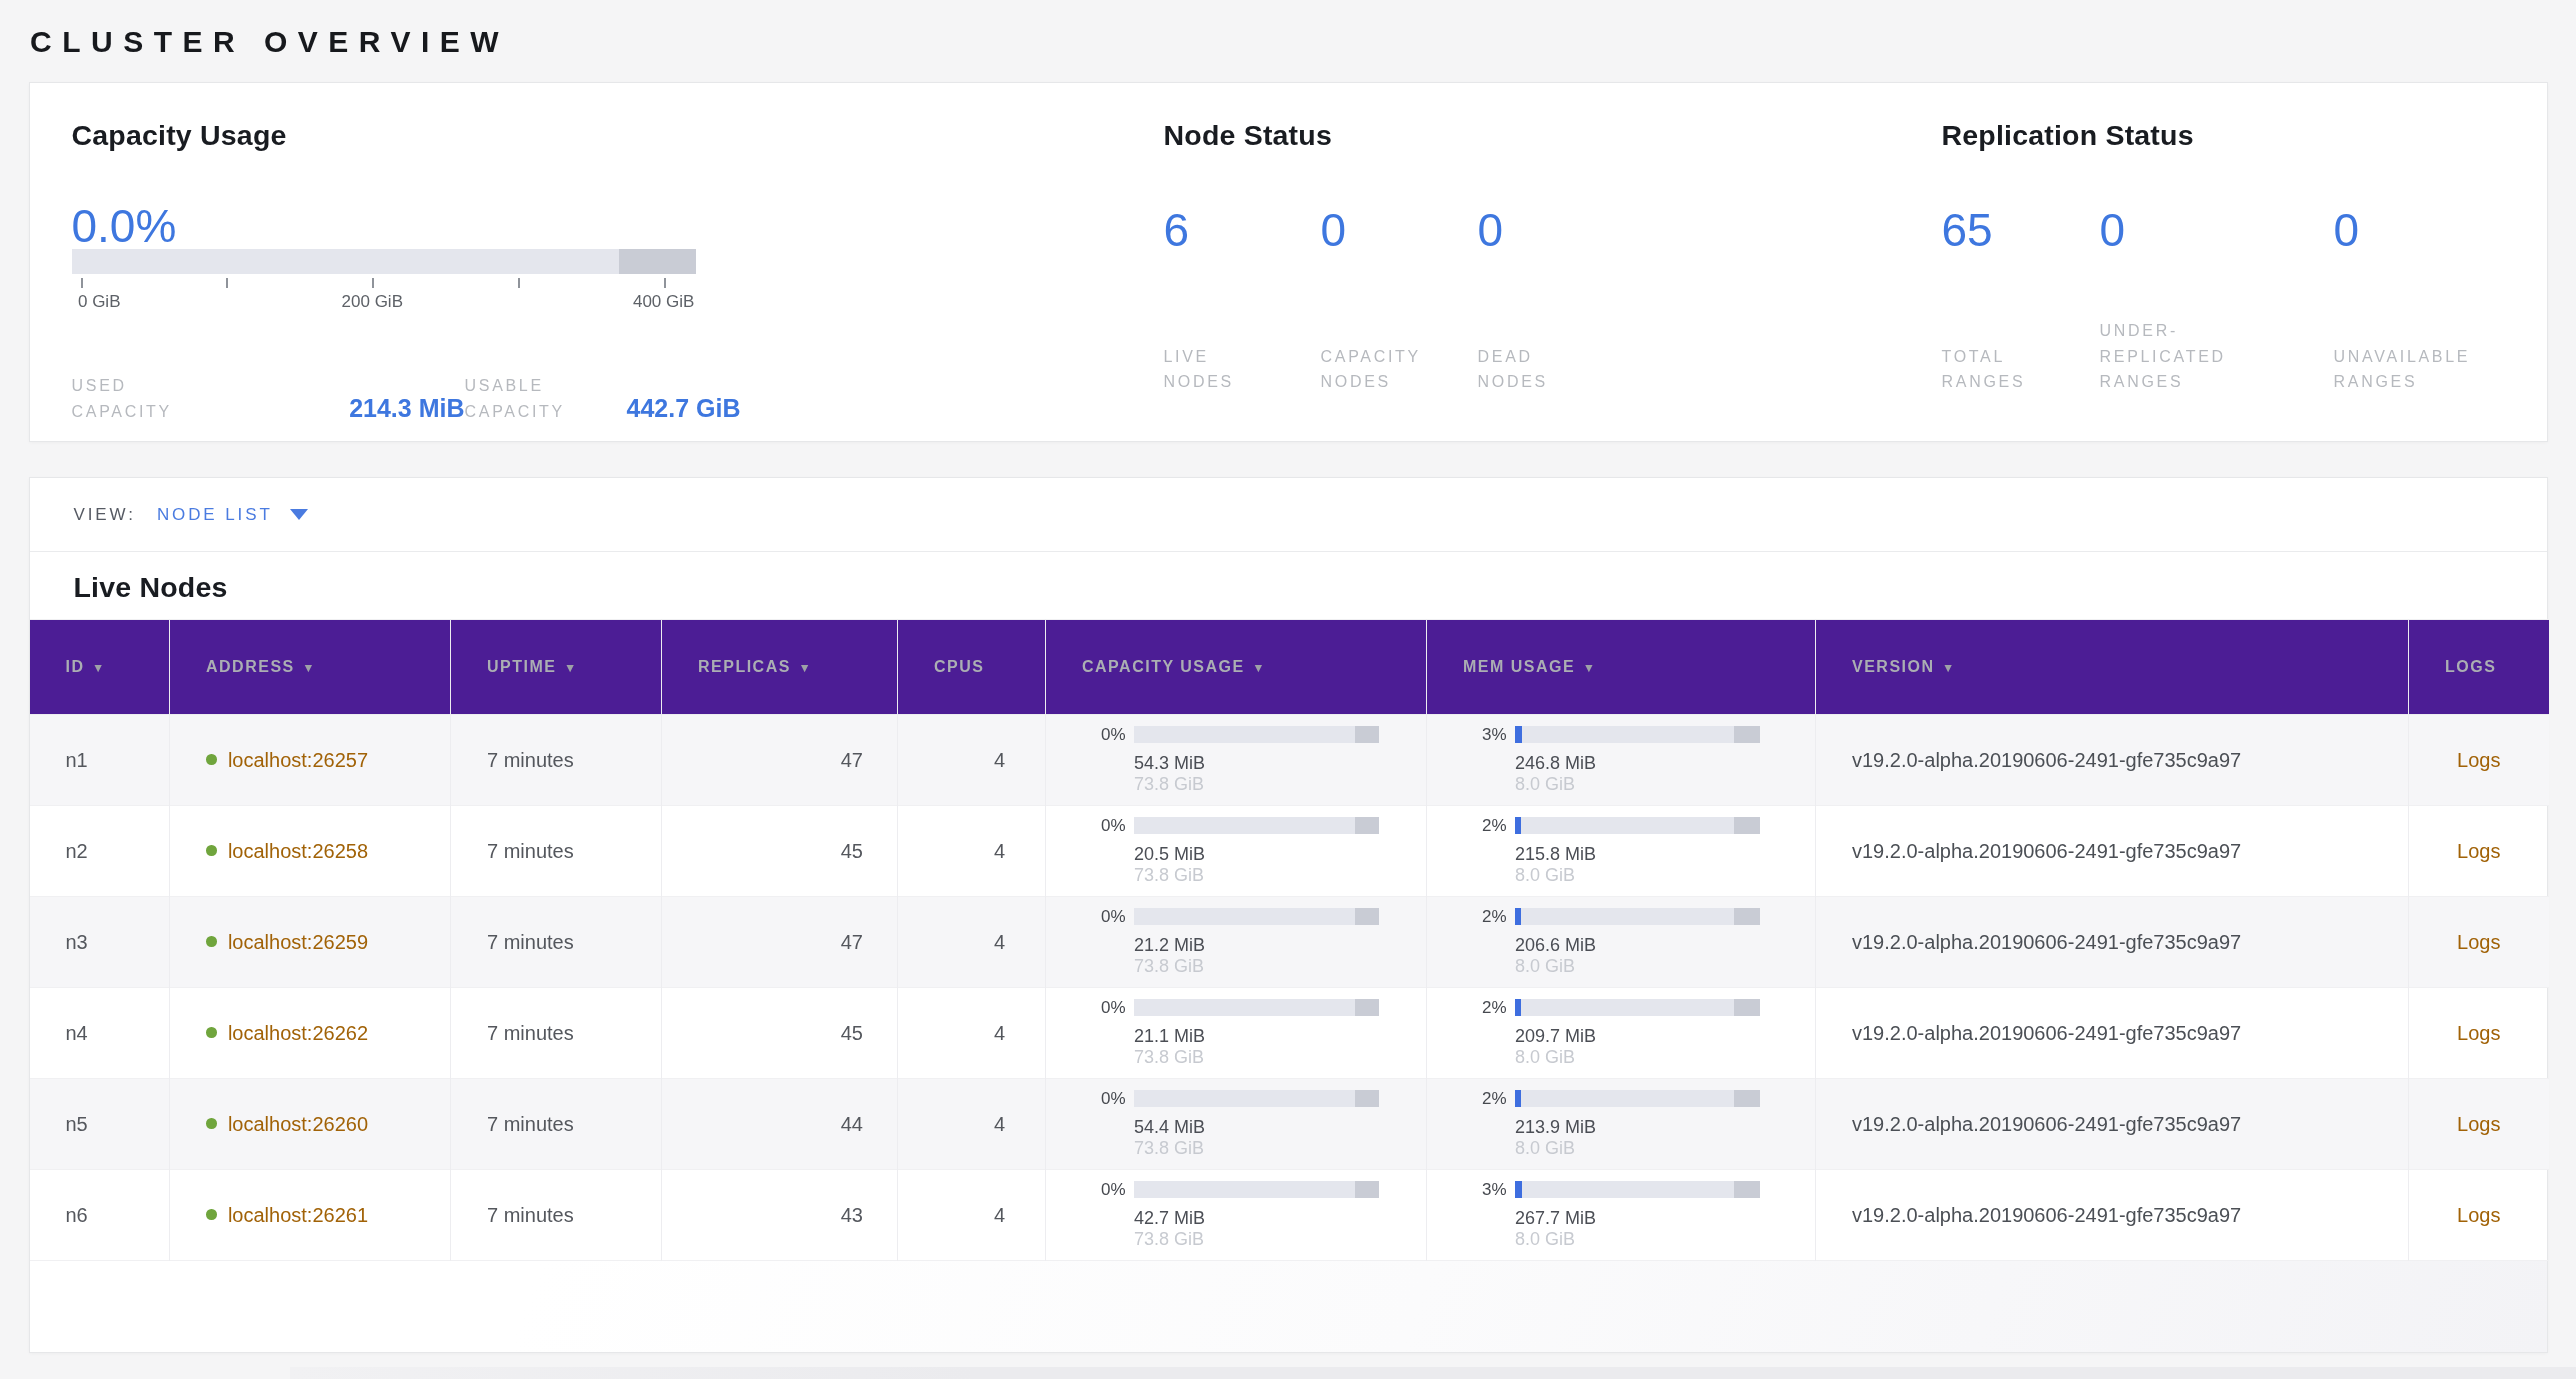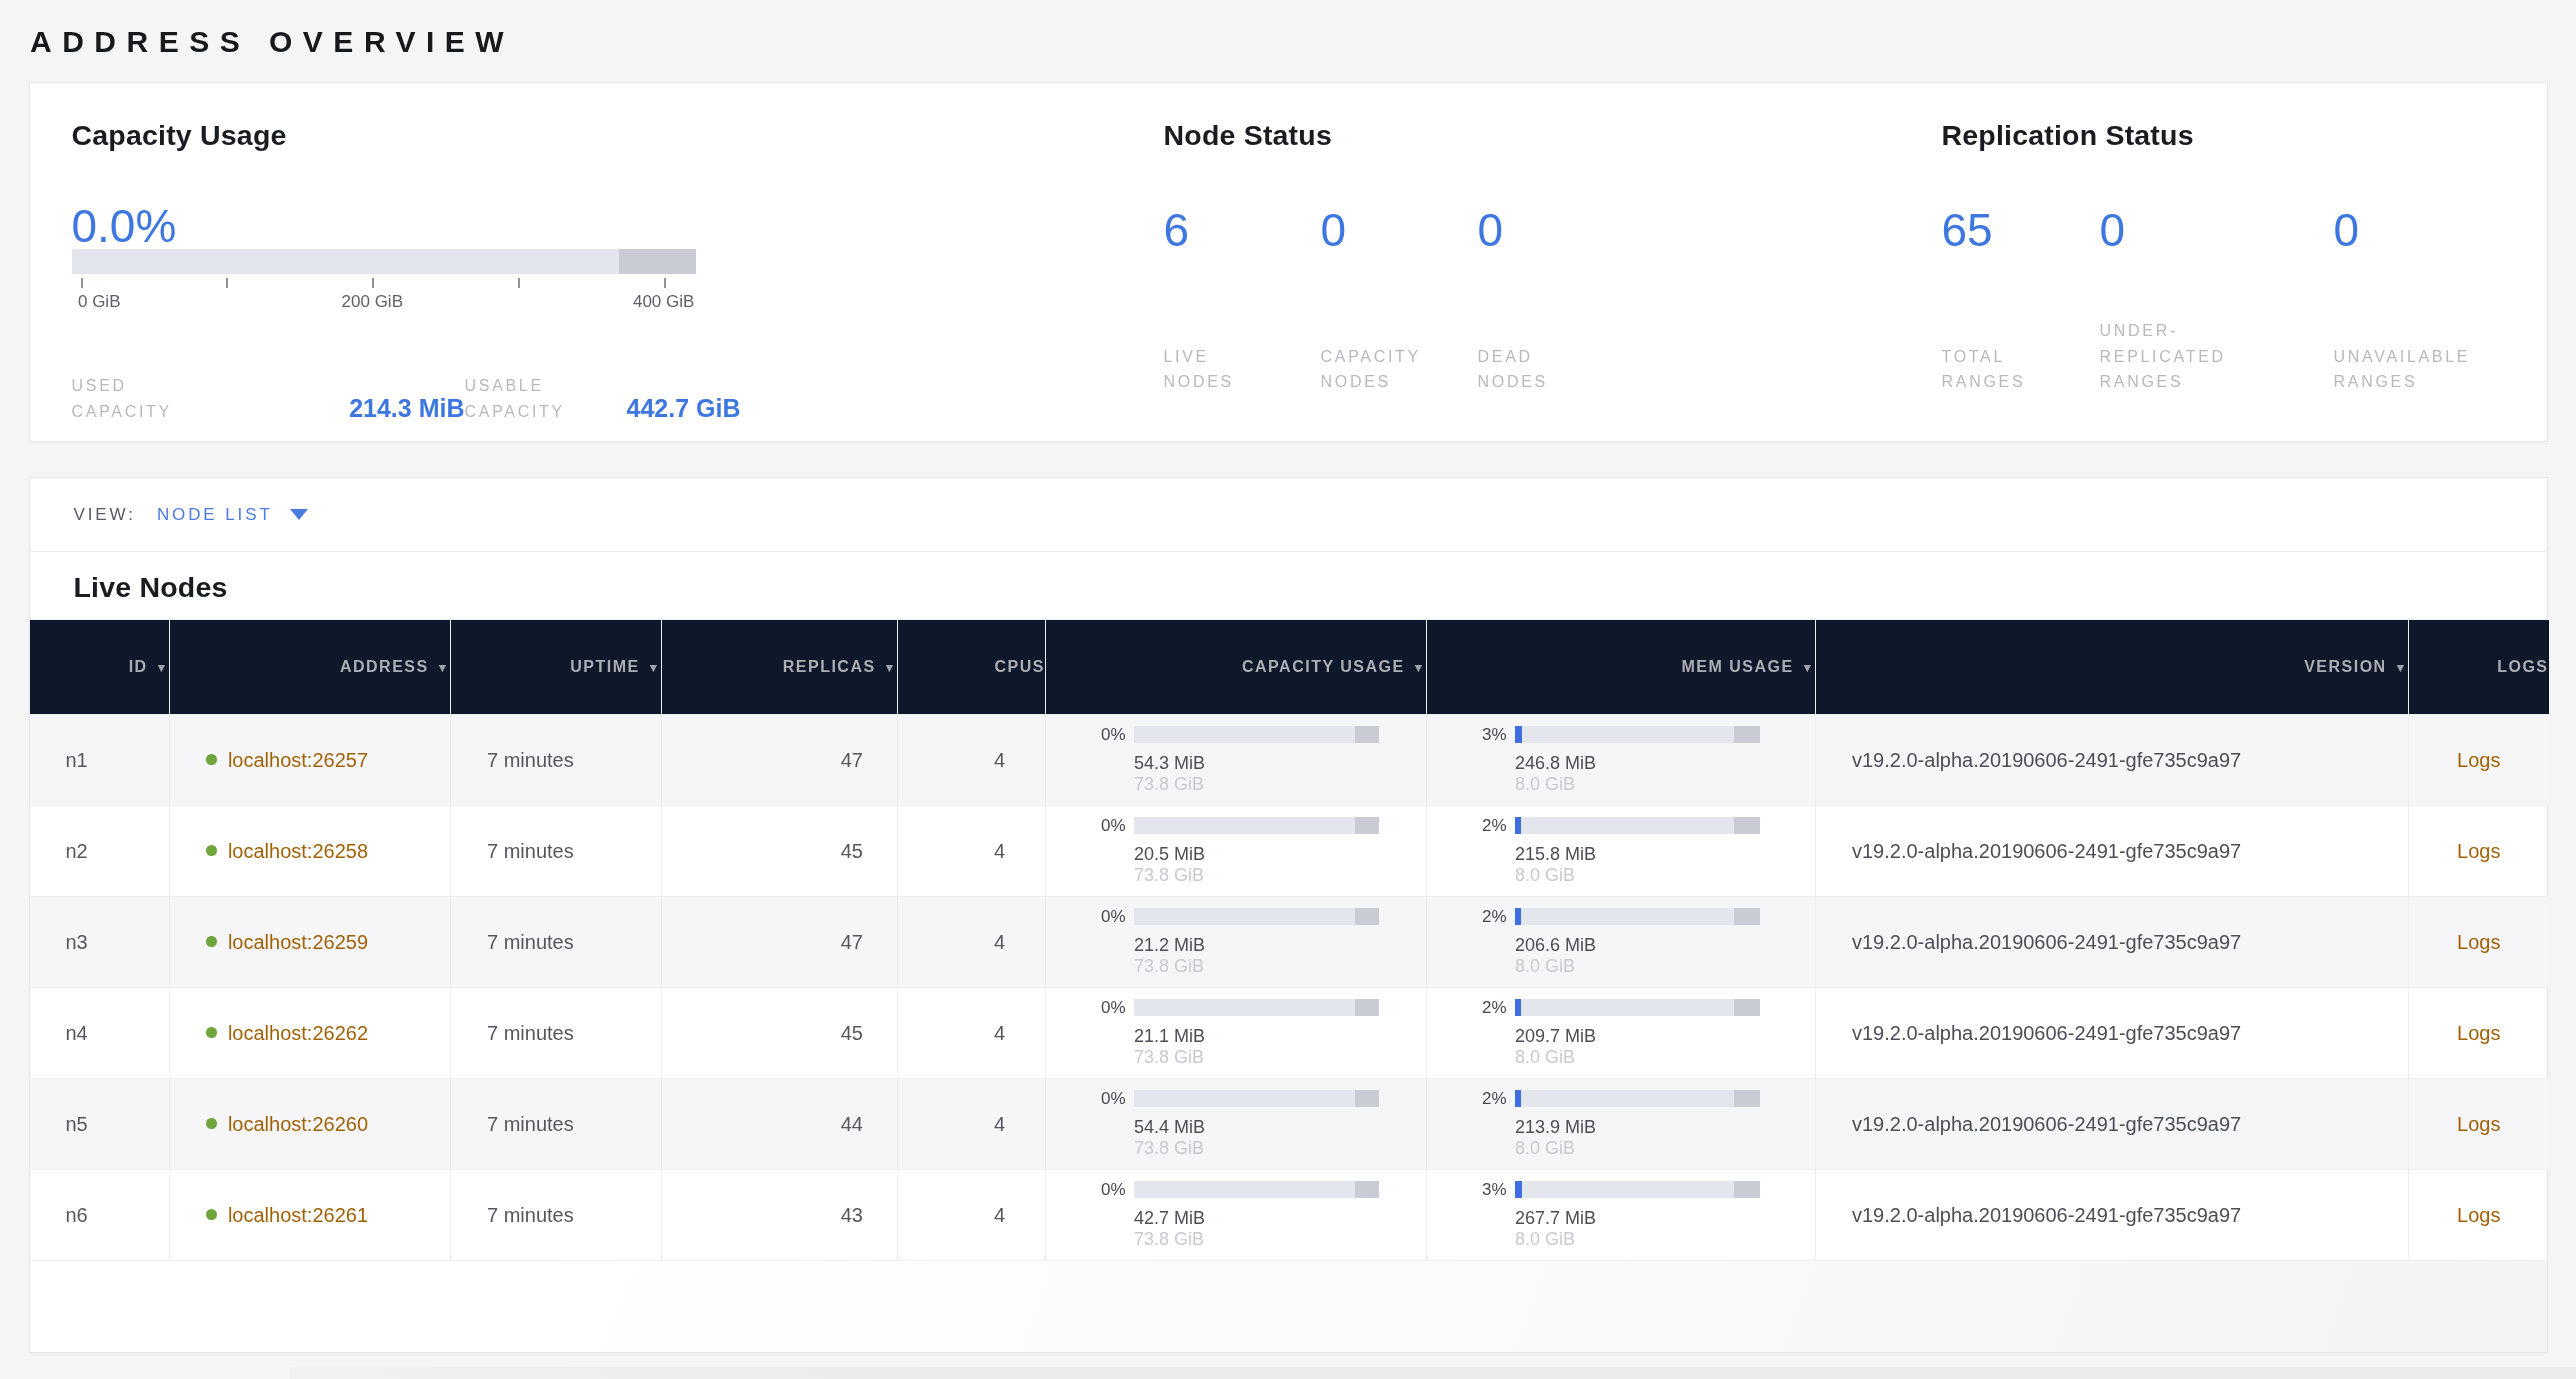--- a/index.html
+++ b/index.html
@@ -70,21 +70,21 @@
   }
 
   .live-nodes h2 { margin:19px 0 15px 44px; }
 
   table { border-collapse:collapse; table-layout:fixed; width:100%; }
   th, td { border-right:1px solid #ededf0; overflow:hidden; }
   th:last-child, td:last-child { border-right:none; }
   thead tr { height:95px; border-top:1px solid #f0f0f2; border-bottom:1px solid #ededf0; }
   th {
     font-size:16px; font-weight:700; color:#abaeb3; letter-spacing:1.5px;
-    background:#0f172a; text-align:right; padding-left:36px; white-space:nowrap;
+    background:#4c1d95; text-align:left; padding-left:36px; white-space:nowrap;
   }
   .sort-arrow { font-size:12.4px; margin-left:7.6px; color:#9ea1a7; }
   tbody tr { height:91px; border-bottom:1px solid #f0f0f2; }
   tbody tr:nth-child(odd) { background:#f6f6f8; }
   td { font-size:20px; color:#54575d; }
 
   .td-id { padding-left:36px; }
   .td-address { padding-left:36px; white-space:nowrap; }
   .td-uptime { padding-left:36px; }
   .td-replicas { text-align:right; padding-right:34px; }
@@ -118,21 +118,21 @@
   .bottom-band {
     position:absolute; left:290px; right:0; top:1367px; height:12.4px;
     background:linear-gradient(90deg,#f1f1f3,#ebebee 30%,#ebebee);
   }
 </style>
 </head>
 <body>
 
 <div class="page">
 
-  <h1 class="page-title">ADDRESS OVERVIEW</h1>
+  <h1 class="page-title">CLUSTER OVERVIEW</h1>
 
   <section class="card summary">
 
     <div class="sec sec-capacity">
       <h2>Capacity Usage</h2>
       <div class="cap-row">
         <div class="big-num">0.0%</div>
         <div class="cap-chart">
           <div class="cap-bar">
             <div class="cap-bar-dark" style="width: 12.3%;"></div>

